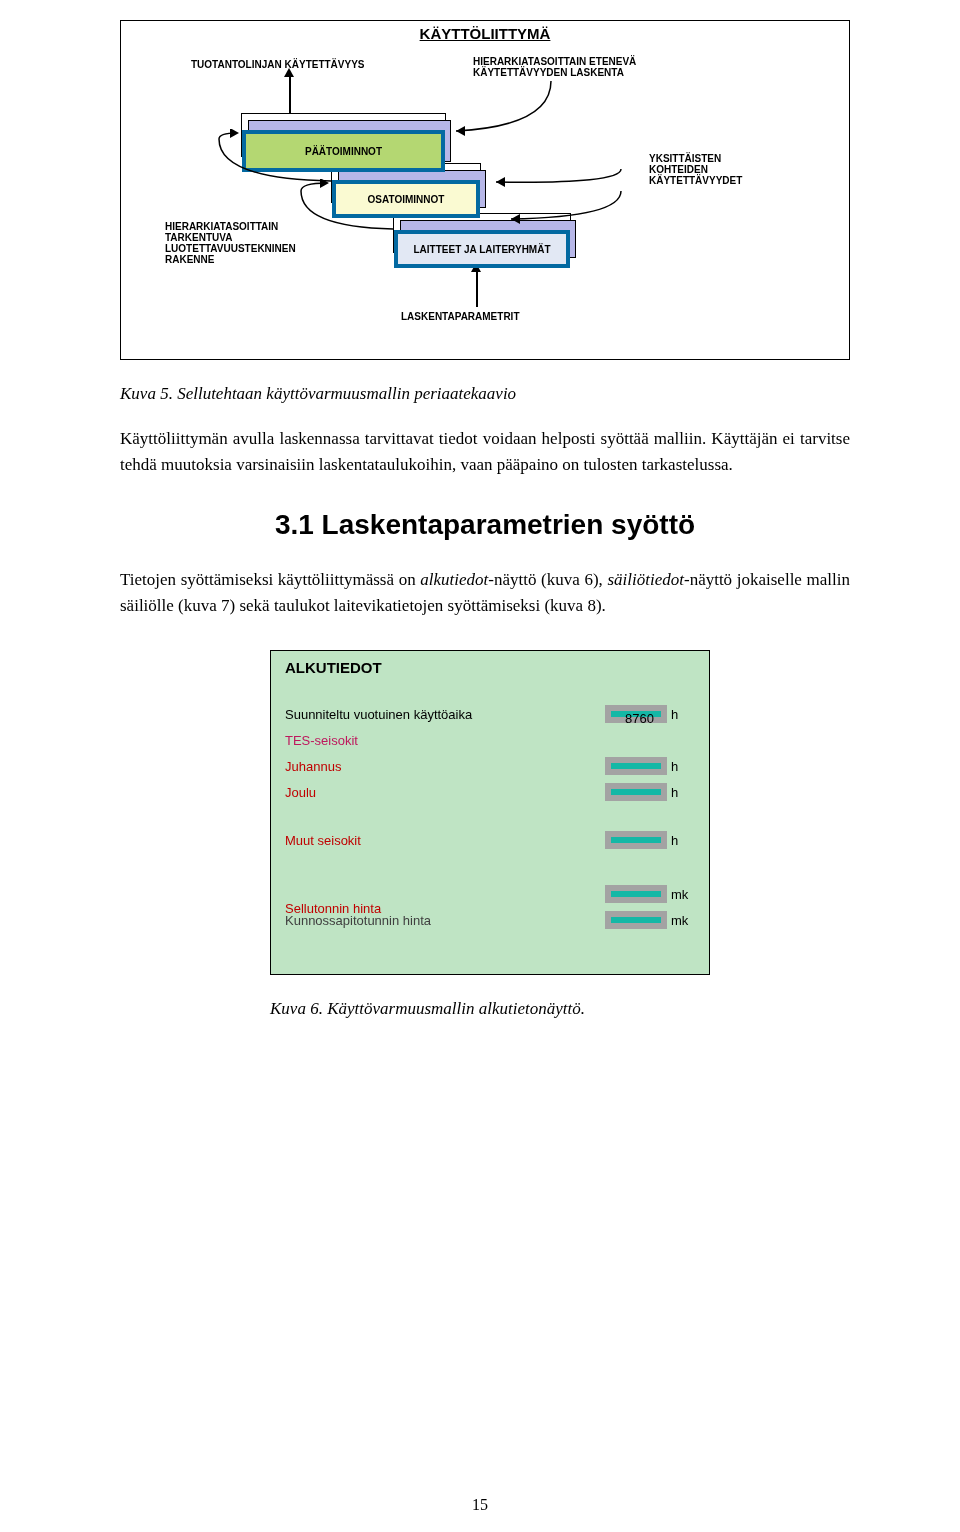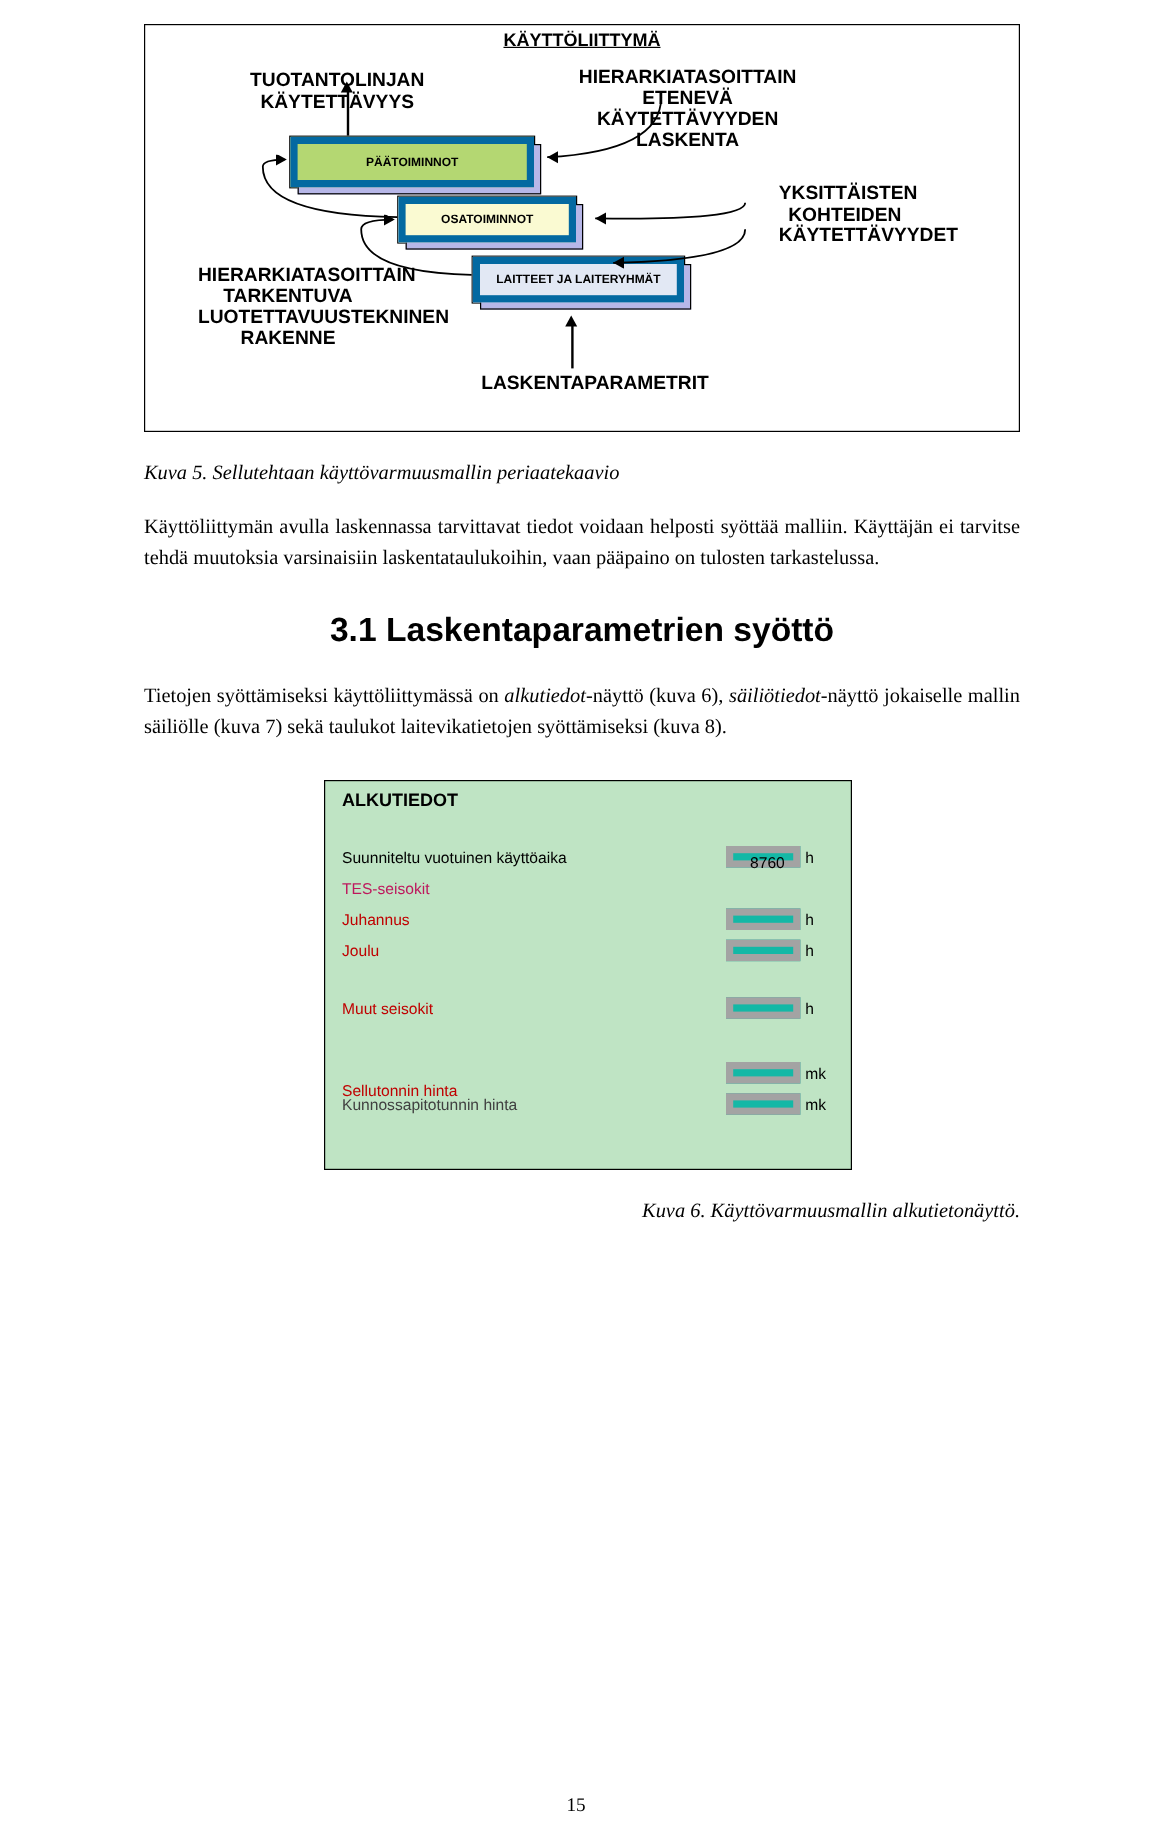--- a/index.html
+++ b/index.html
@@ -33,39 +33,38 @@
   .shadow-box .sh {
     position: absolute;
     left: 6px; top: 6px;
     width: 100%; height: 100%;
     background: #b7b7e8;
     border: 1px solid #000;
     z-index: 1;
   }
   .shadow-box .fg {
     position: absolute;
-    left: 0; top: 0;
+    left: 0; top: 16px;
     width: 100%; height: 100%;
-    border: 6px solid #0369a1;
+    border: 4px solid #0369a1;
     z-index: 2;
     display: flex;
     align-items: center;
     justify-content: center;
     text-align: center;
     font-family: Arial, sans-serif;
     font-weight: bold;
     font-size: 10px;
   }
   .label-text {
     position: absolute;
     font-family: Arial, sans-serif;
     font-weight: bold;
-    font-size: 16px;
+    font-size: 10px;
     line-height: 1.1;
-    text-align: center;
   }
   .arrow {
     position: absolute;
     background: #000;
   }
   .arrowhead-up {
     position: absolute;
     width: 0; height: 0;
     border-left: 5px solid transparent;
     border-right: 5px solid transparent;
@@ -122,21 +121,20 @@
     font-family: Arial, sans-serif;
     line-height: 16px;
   }
   .form-unit { width: 28px; padding-left: 4px; }
   .gap-sm { height: 22px; }
   .gap-md { height: 28px; }
   .caption-left {
     font-style: italic;
     font-size: 17px;
     margin: 24px 0 0 150px;
-    text-align: right;
   }
   .page-num {
     position: absolute;
     bottom: 18px;
     left: 0;
     width: 100%;
     text-align: center;
     font-size: 16px;
   }
 </style>

